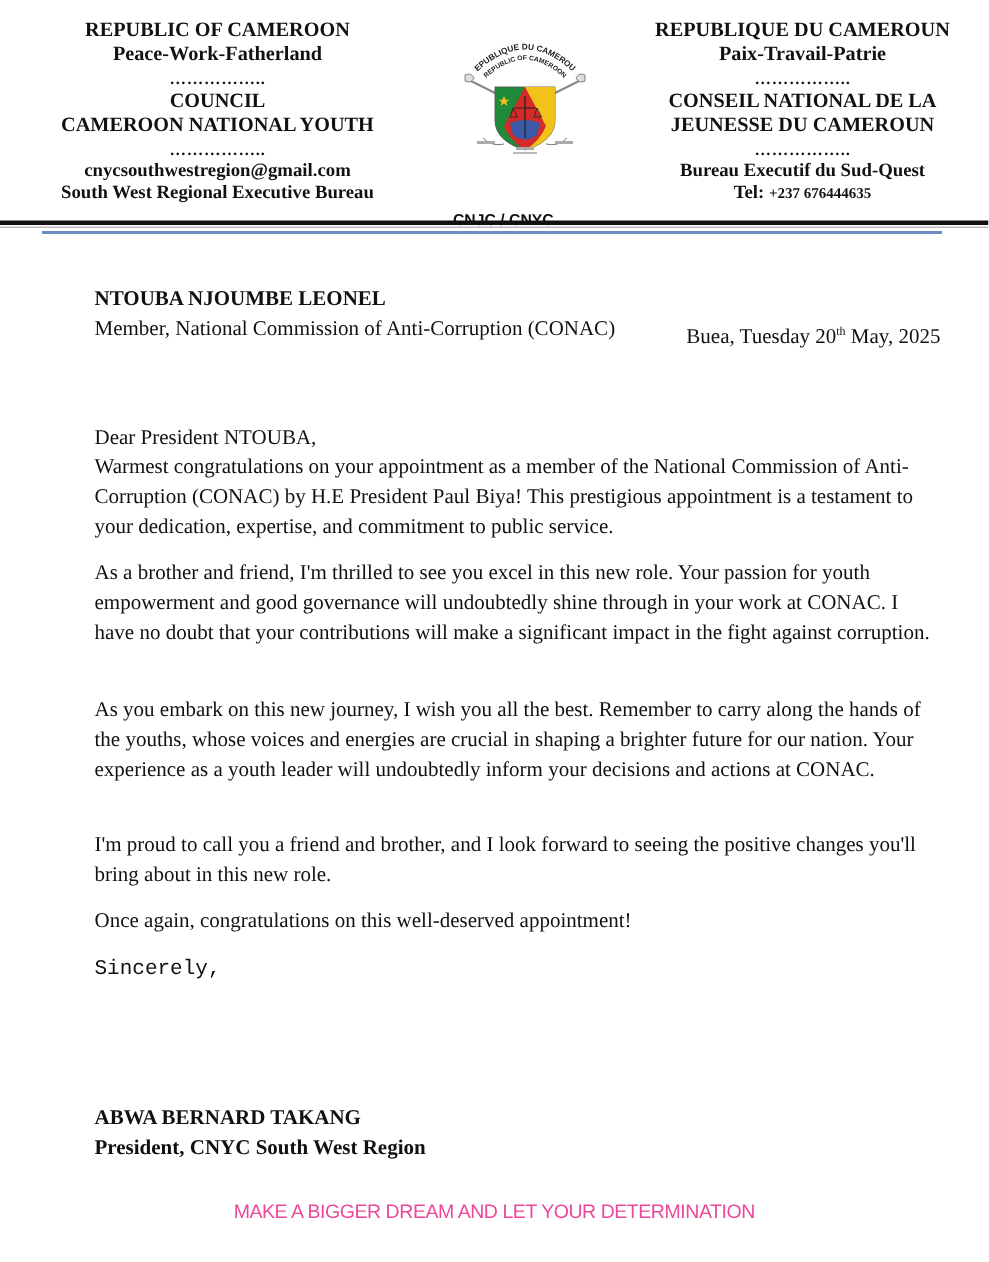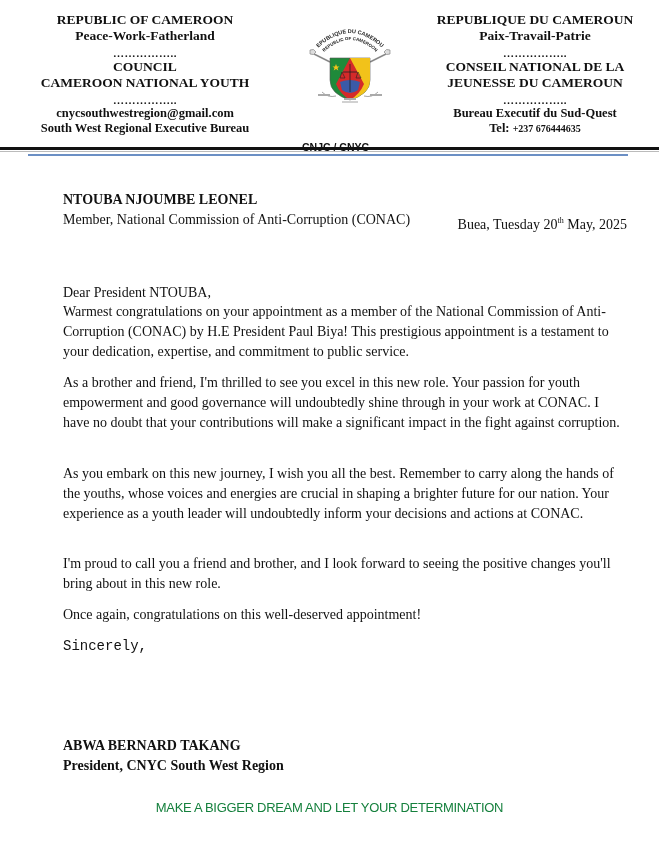--- a/index.html
+++ b/index.html
@@ -25,21 +25,21 @@
   p { margin: 0; }
   .salutation { top: 271px; margin-top: 12px; }
   .para { font-size: 14px; line-height: 20px; }
   .p1 { top: 302px; }
   .p2 { top: 373px; }
   .p3 { top: 464px; }
   .p4 { top: 554px; }
   .p5 { top: 605px; }
   .p6 { top: 636px; font-family: Liberation Mono, monospace; }
   .sig { top: 736px; font-weight: bold; }
-  .motto { position: absolute; left: 0; width: 659px; top: 799px; text-align: center; font-family: "Liberation Sans", sans-serif; font-size: 13px; line-height: 17px; letter-spacing: -0.3px; color: #15803d; }
+  .motto { position: absolute; left: 0; width: 659px; top: 799px; text-align: center; font-family: "Liberation Sans", sans-serif; font-size: 13px; line-height: 17px; letter-spacing: -0.3px; color: #ec4899; }
 </style>
 </head>
 <body>
 
 <div class="hdr-col hdr-left">
   <div class="l1">REPUBLIC OF CAMEROON</div>
   <div class="l1">Peace-Work-Fatherland</div>
   <div class="dots">……………..</div>
   <div class="big">COUNCIL</div>
   <div class="big">CAMEROON NATIONAL YOUTH</div>

